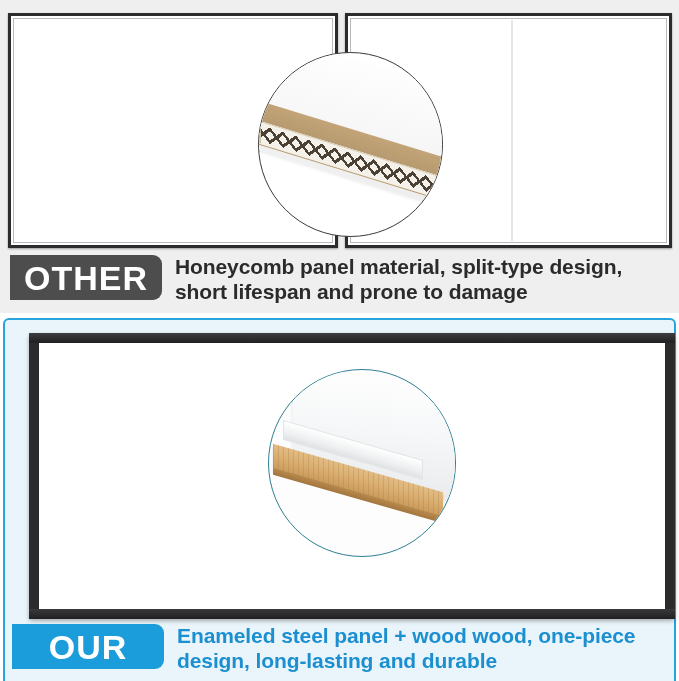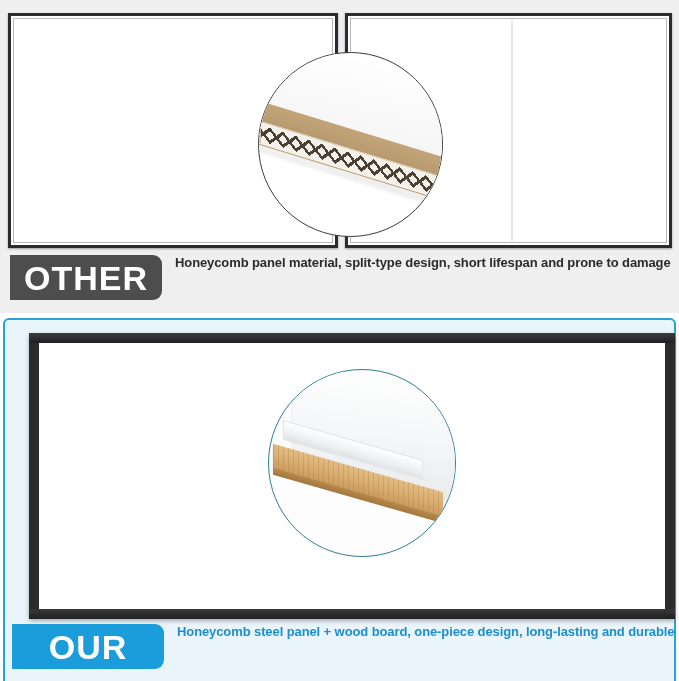--- a/index.html
+++ b/index.html
@@ -210,21 +210,21 @@
     font-weight: bold;
     letter-spacing: 1px;
     line-height: 1;
     margin-left: 10px;
   }
   .badge-other { background: #4d4d4d; }
   .badge-our   { background: #1b9ddb; }
 
   .caption-text {
     margin-left: 13px;
-    font-size: 13px;
+    font-size: 21px;
     font-weight: bold;
     line-height: 1.18;
     letter-spacing: -0.1px;
     max-width: 500px;
   }
   .caption-text-other { color: #2b2b2b; }
   .caption-text-our   { color: #1b8fd0; }
 
   
   .section-our {
@@ -316,18 +316,18 @@
 
     <div class="magnifier mag-our" style="left:263px; top:49px;">
       <div class="ws-steel-top"></div>
       <div class="ws-steel-edge"></div>
       <div class="ws-wood"></div>
       <div class="ws-wood-edge"></div>
     </div>
 
     <div class="caption-row caption-our" style="left:-3px; top:304px;">
       <div class="badge badge-our">OUR</div>
-      <div class="caption-text caption-text-our">Honeycomb steel panel + wood board, one-piece design, long-lasting and durable</div>
+      <div class="caption-text caption-text-our">Enameled steel panel + wood wood, one-piece design, long-lasting and durable</div>
     </div>
 
   </div>
 
 </div>
 
 </body></html>

